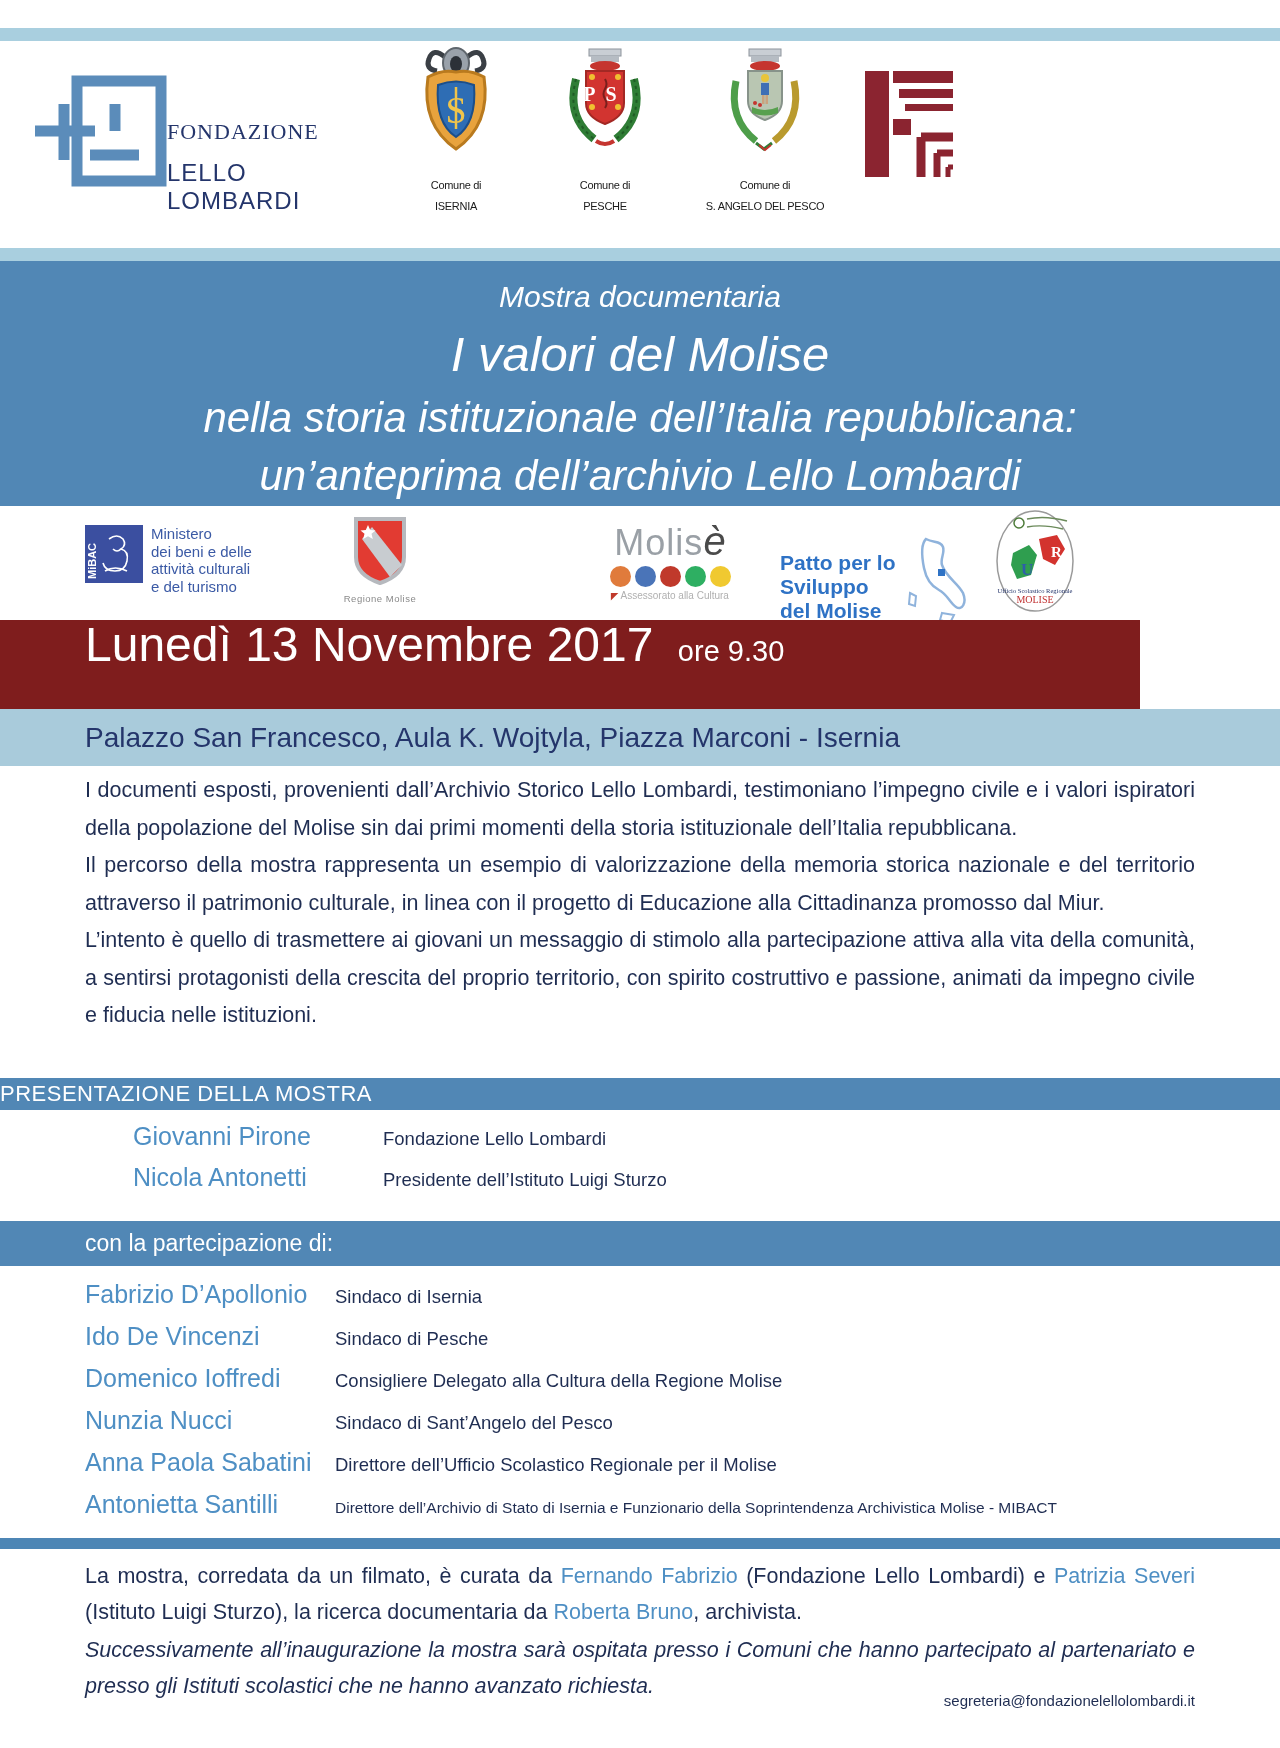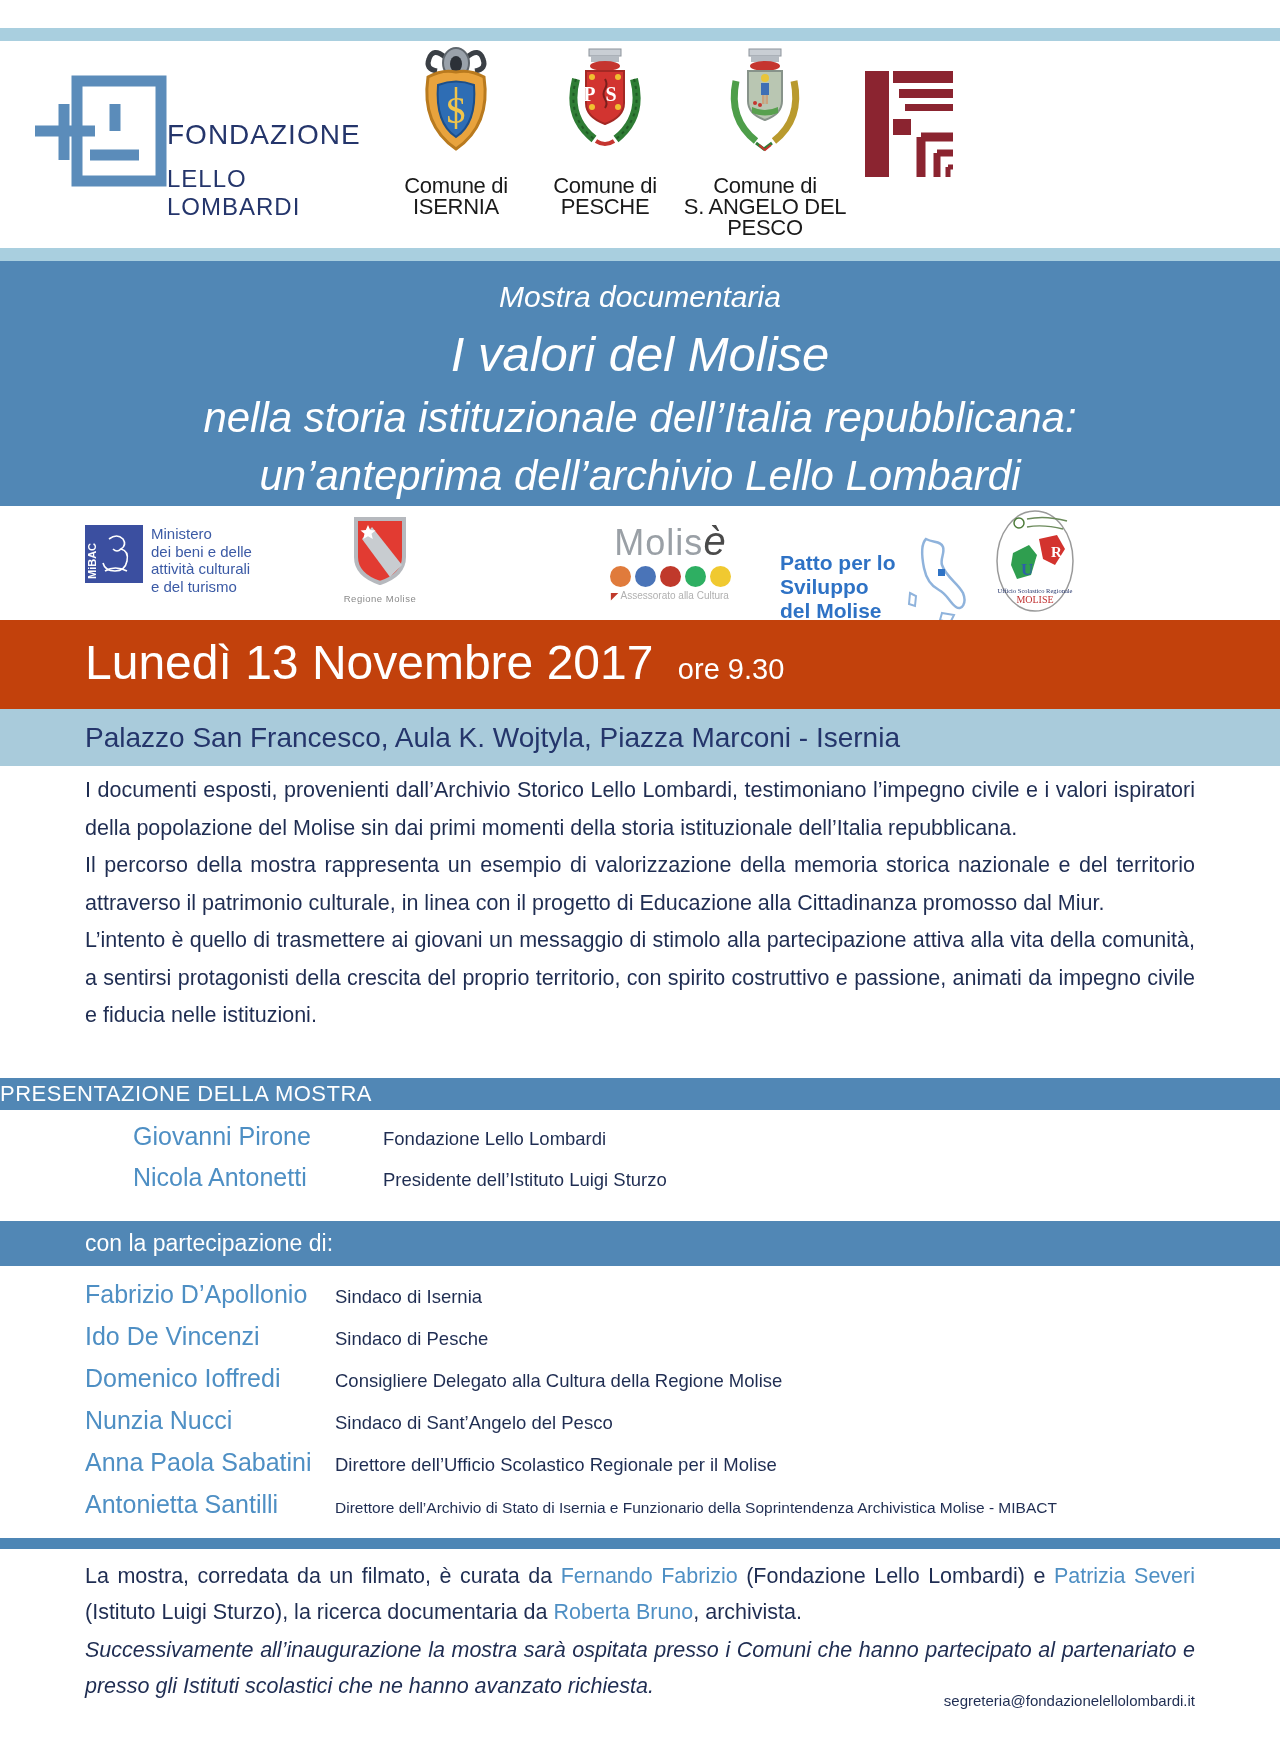--- a/index.html
+++ b/index.html
@@ -4,27 +4,27 @@
 <style>
   html,body{margin:0;padding:0;background:#fff;}
   .page{position:relative;width:1280px;height:1748px;background:#fff;overflow:hidden;
         font-family:"Liberation Sans",sans-serif;color:#1f2d52;}
 
   
   .topbar{position:absolute;top:28px;left:0;width:1280px;height:13px;background:#a9cfdf;}
   .header{position:absolute;top:41px;left:0;width:1280px;height:200px;}
   .fond-logo{position:absolute;left:33px;top:30px;width:340px;height:150px;}
   .fond-text{position:absolute;left:134px;top:48px;color:#24356b;}
-  .fond-text .l1{font-size:28px;letter-spacing:1px;}
+  .fond-text .l1{font-size:22px;letter-spacing:1px;font-family:Liberation Serif, serif;}
   .fond-text .l2{font-size:24px;letter-spacing:1px;margin-top:14px;}
   .crest{position:absolute;top:4px;width:170px;text-align:center;}
   .crest-isernia{left:371px;}
   .crest-pesche{left:520px;}
   .crest-sangelo{left:680px;}
-  .crest-label{margin-top:8px;font-size:22px;line-height:21px;color:#1a1a1a;letter-spacing:-0.3px;}
+  .crest-label{margin-top:8px;font-size:11px;line-height:21px;color:#1a1a1a;letter-spacing:-0.3px;}
   .sturzo{position:absolute;left:865px;top:22px;display:flex;}
   .sturzo-text{margin-left:10px;width:150px;text-align:right;
                font-family:"Liberation Serif",serif;color:#8b2430;
                font-size:40px;line-height:41px;}
 
   
   .strip{position:absolute;top:248px;left:0;width:1280px;height:13px;background:#a9cfdf;}
   .banner{position:absolute;top:261px;left:0;width:1280px;height:245px;background:#5187b5;
           text-align:center;color:#fff;font-style:italic;}
   .banner .kicker{font-size:30px;margin-top:14px;line-height:44px;}
@@ -42,22 +42,22 @@
   .molise-e{font-size:40px;color:#4a4a4a;font-style:italic;}
   .molise-dots{margin-top:2px;display:flex;justify-content:center;gap:4px;}
   .molise-dots span{width:21px;height:21px;border-radius:50%;display:inline-block;}
   .molise-cap{margin-top:3px;font-size:10px;color:#b0b0b0;}
   .molise-cap b{color:#c0392b;font-size:9px;}
   .patto{position:absolute;left:780px;top:28px;display:flex;}
   .patto-txt{font-size:21px;line-height:24px;font-weight:bold;color:#2e72c5;margin-top:18px;}
   .usr{position:absolute;left:995px;top:4px;}
 
   
-  .dateband{position:absolute;top:620px;left:0;width:1280px;height:89px;background:#c2410c;
-            color:#fff;padding-left:85px;box-sizing:border-box;line-height:86px;white-space:nowrap;}
+  .dateband{position:absolute;top:620px;left:0;width:1140px;height:89px;background:#7f1d1d;
+            color:#fff;padding-left:85px;box-sizing:border-box;line-height:50px;white-space:nowrap;}
   .dateband .date{font-size:48px;font-weight:500;}
   .dateband .time{font-size:29px;margin-left:20px;}
   .placeband{position:absolute;top:709px;left:0;width:1280px;height:57px;background:#a9cbdb;
              color:#24356b;font-size:28px;line-height:57px;padding-left:85px;box-sizing:border-box;}
 
   
   .bodytext{position:absolute;top:772px;left:85px;width:1110px;font-size:21.5px;
             line-height:37.5px;text-align:justify;color:#1f2d52;}
   .bodytext p{margin:0;}
 

